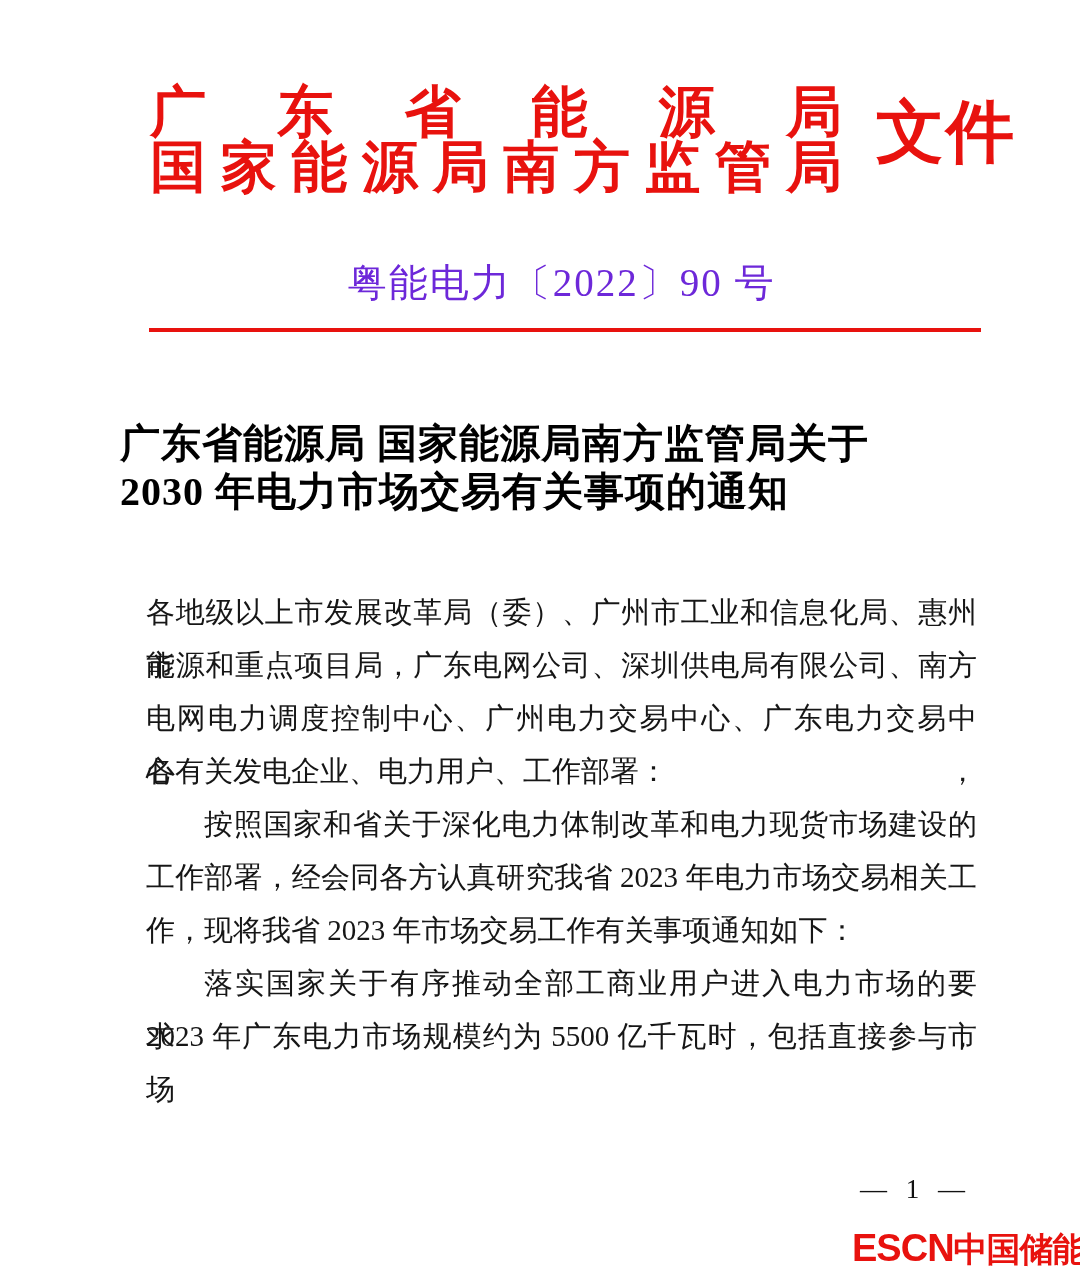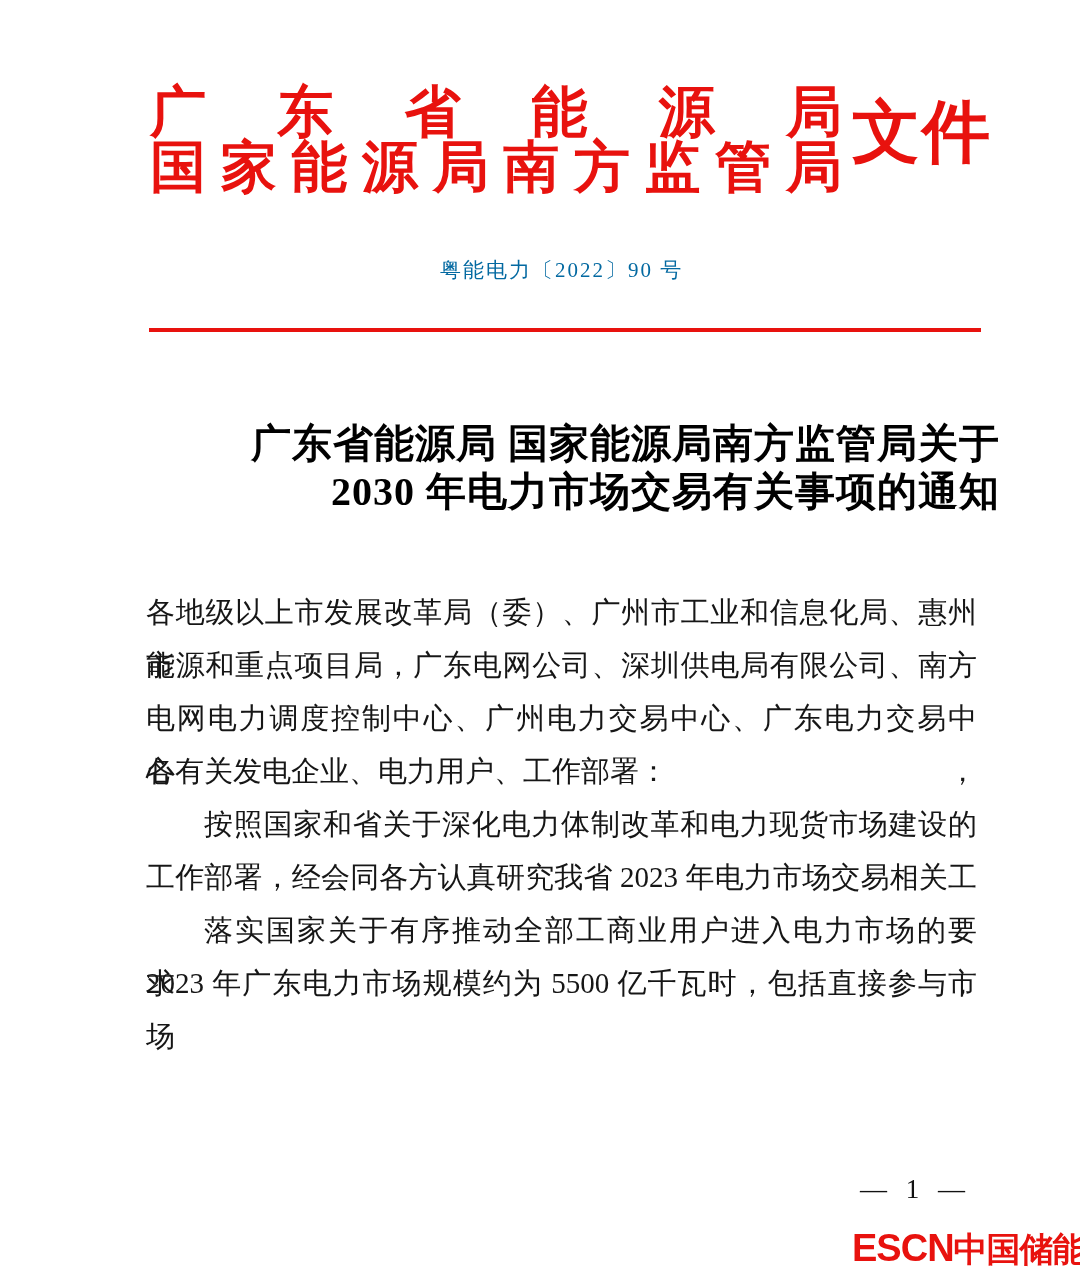--- a/index.html
+++ b/index.html
@@ -27,56 +27,56 @@
   .header-row {
     display: flex;
     justify-content: space-between;
     font-size: 56px;
     line-height: 56px;
     height: 56px;
   }
   .header-row.second { margin-top: -1px; }
   .header-suffix {
     position: absolute;
-    left: 852px;
+    left: 876px;
     top: 98px;
     color: #e8120e;
     font-weight: bold;
     font-size: 68px;
     line-height: 68px;
     letter-spacing: 2px;
     white-space: nowrap;
   }
 
   .doc-number {
     position: absolute;
     left: 146px;
     top: 256px;
     width: 831px;
     text-align: center;
-    font-size: 21px;
-    color: #0369a1;
+    font-size: 39px;
+    color: #6d28d9;
     letter-spacing: 2px;
   }
 
   .red-divider {
     position: absolute;
     left: 149px;
     top: 328px;
     width: 832px;
     height: 4px;
     background: #e8120e;
   }
 
   .doc-title {
     position: absolute;
     left: 120px;
     top: 420px;
     width: 880px;
-    text-align: right;
+    text-align: left;
     font-weight: bold;
     color: #000;
     font-size: 40px;
     line-height: 48px;
     letter-spacing: 1px;
   }
 
   .body-block {
     position: absolute;
     left: 146px;
@@ -172,20 +172,21 @@
     <div>2030 年电力市场交易有关事项的通知</div>
   </div>
 
   <div class="body-block">
     <div class="bline j">各地级以上市发展改革局（委）、广州市工业和信息化局、惠州市</div>
     <div class="bline j">能源和重点项目局，广东电网公司、深圳供电局有限公司、南方</div>
     <div class="bline j">电网电力调度控制中心、广州电力交易中心、广东电力交易中心，</div>
     <div class="bline l">各有关发电企业、电力用户、工作部署：</div>
     <div class="bline j indent">按照国家和省关于深化电力体制改革和电力现货市场建设的</div>
     <div class="bline j">工作部署，经会同各方认真研究我省 2023 年电力市场交易相关工</div>
+    <div class="bline l">作，现将我省 2023 年市场交易工作有关事项通知如下：</div>
     <div class="bline j indent">落实国家关于有序推动全部工商业用户进入电力市场的要求，</div>
     <div class="bline j">2023 年广东电力市场规模约为 5500 亿千瓦时，包括直接参与市场</div>
   </div>
 
   <div class="page-number">— 1 —</div>
 
   <div class="watermark">
     <span class="brand-en">ESCN</span><span class="brand-zh">中国储能网</span>
   </div>
 

